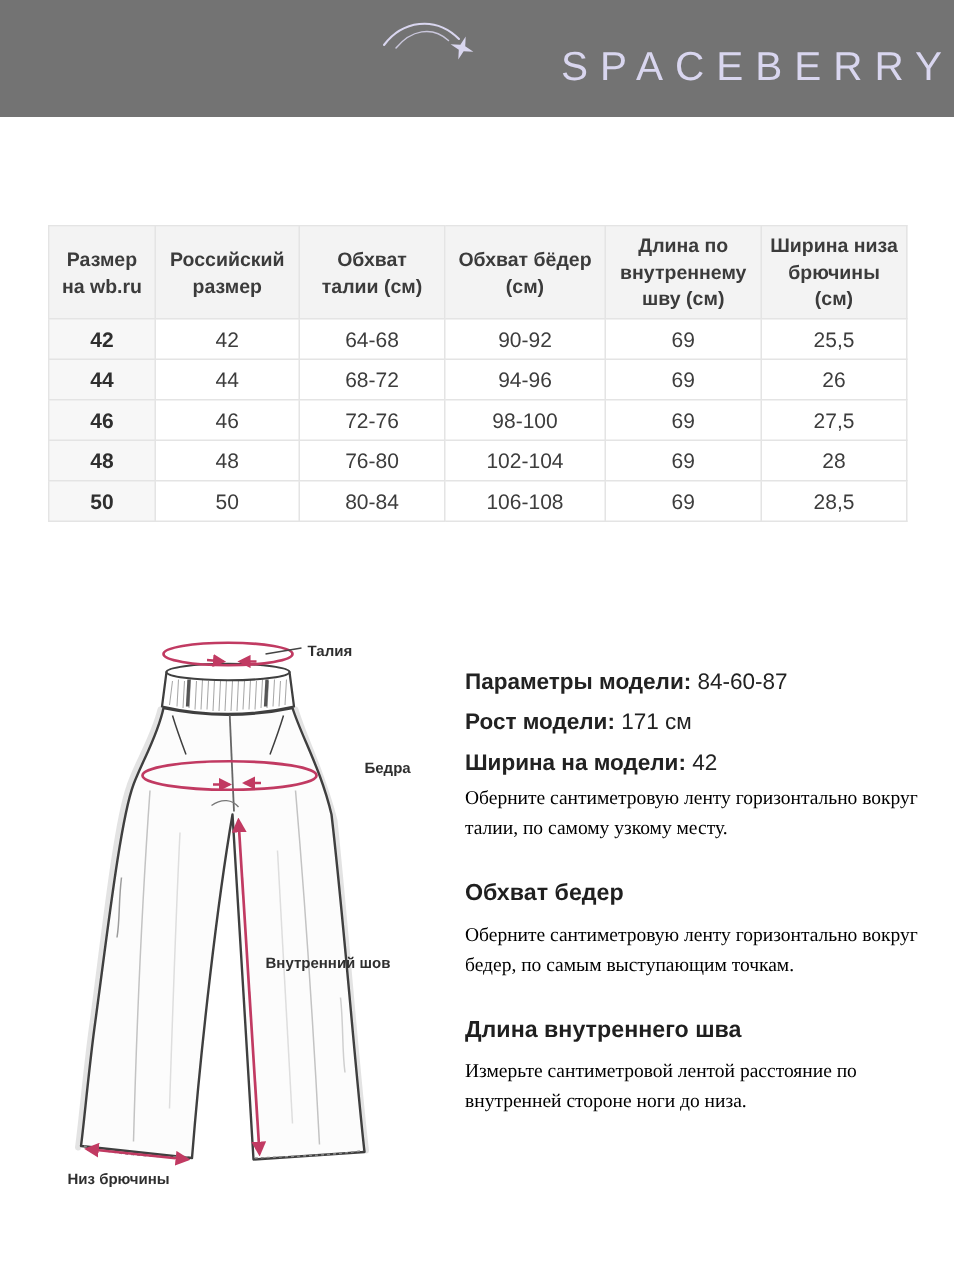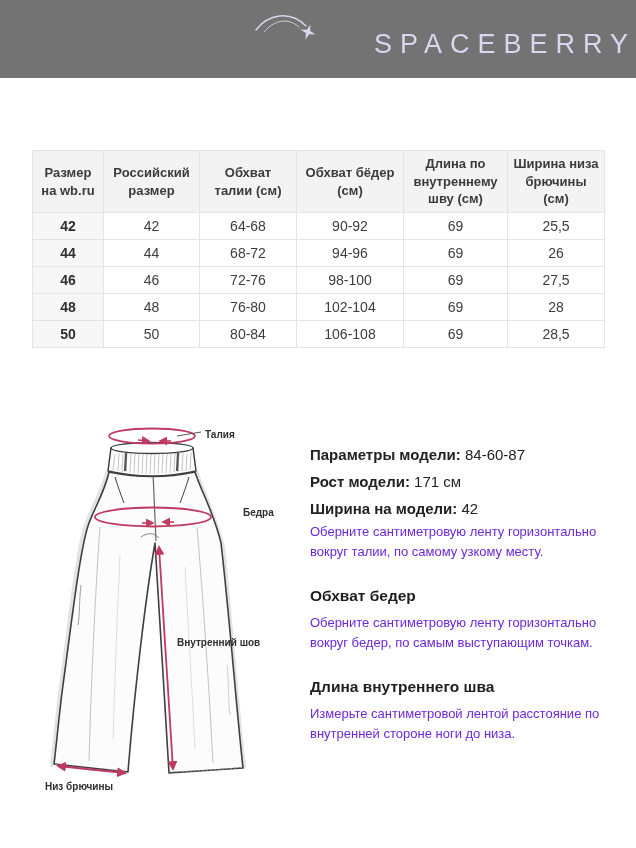--- a/index.html
+++ b/index.html
@@ -28,21 +28,21 @@
   .dlabel { position:absolute; font-size:10px; font-weight:600; color:#2f2f2f; line-height:1.2; }
   .lbl-waist  { left:180px; top:14px; }
   .lbl-hips   { left:218px; top:92px; }
   .lbl-inseam { left:152px; top:222px; width:115px; }
   .lbl-hem    { left:20px;  top:366px; }
 
   .info-col { position:absolute; left:300px; top:441px; width:312px;margin-left:10px; }
   .model-line { font-size:15px; line-height:27px; color:#222; }
   .model-line b { font-weight:600; }
   .guide h3 { font-size:15.5px; font-weight:700; color:#1f1f1f; margin:25px 0 8px; }
-  .guide p  { font-size:13px; line-height:20px; color:#6d28d9; max-width:322px; }
+  .guide p  { font-size:13px; line-height:20px; color:#000000; max-width:322px;font-family:Liberation Serif, serif; }
 </style>
 </head>
 <body>
 
 <div class="page">
 
   <header class="banner">
     <svg class="star-svg" width="78" height="40" viewBox="0 0 78 40">
       <path d="M4,22 C16,6 38,2 54,18" fill="none" stroke="#d9d6ef" stroke-width="1.4" stroke-linecap="round"></path>
       <path d="M12,24 C22,12 36,9 47,19" fill="none" stroke="#d9d6ef" stroke-width="1" stroke-linecap="round" opacity="0.85"></path>

